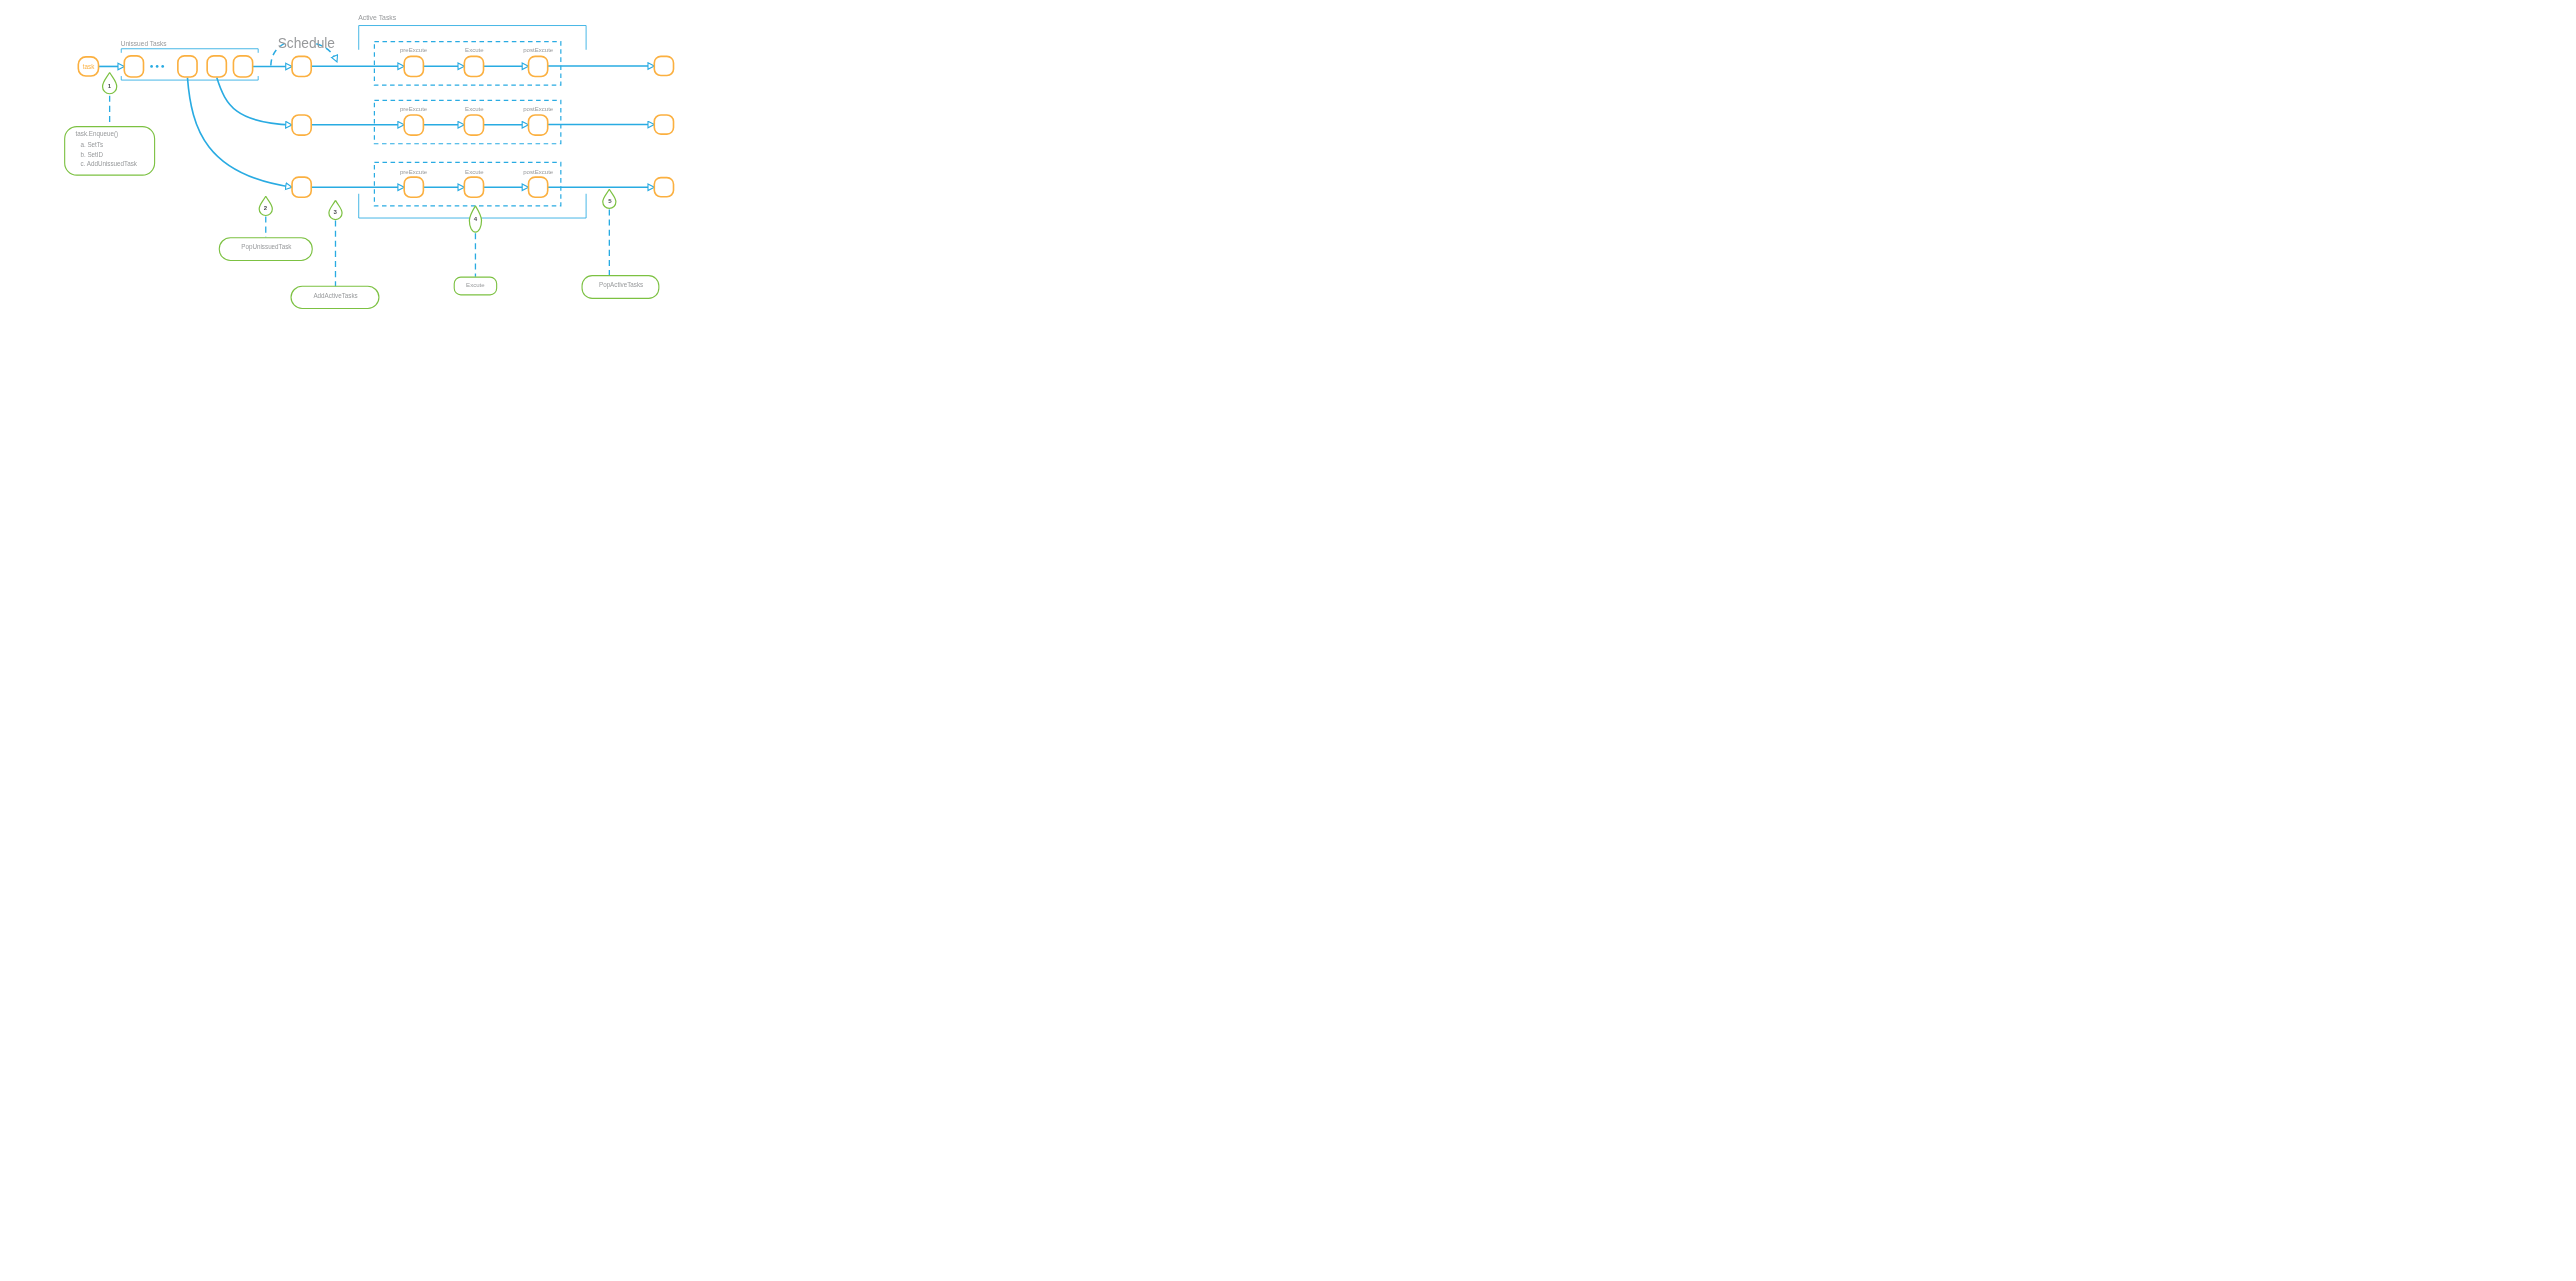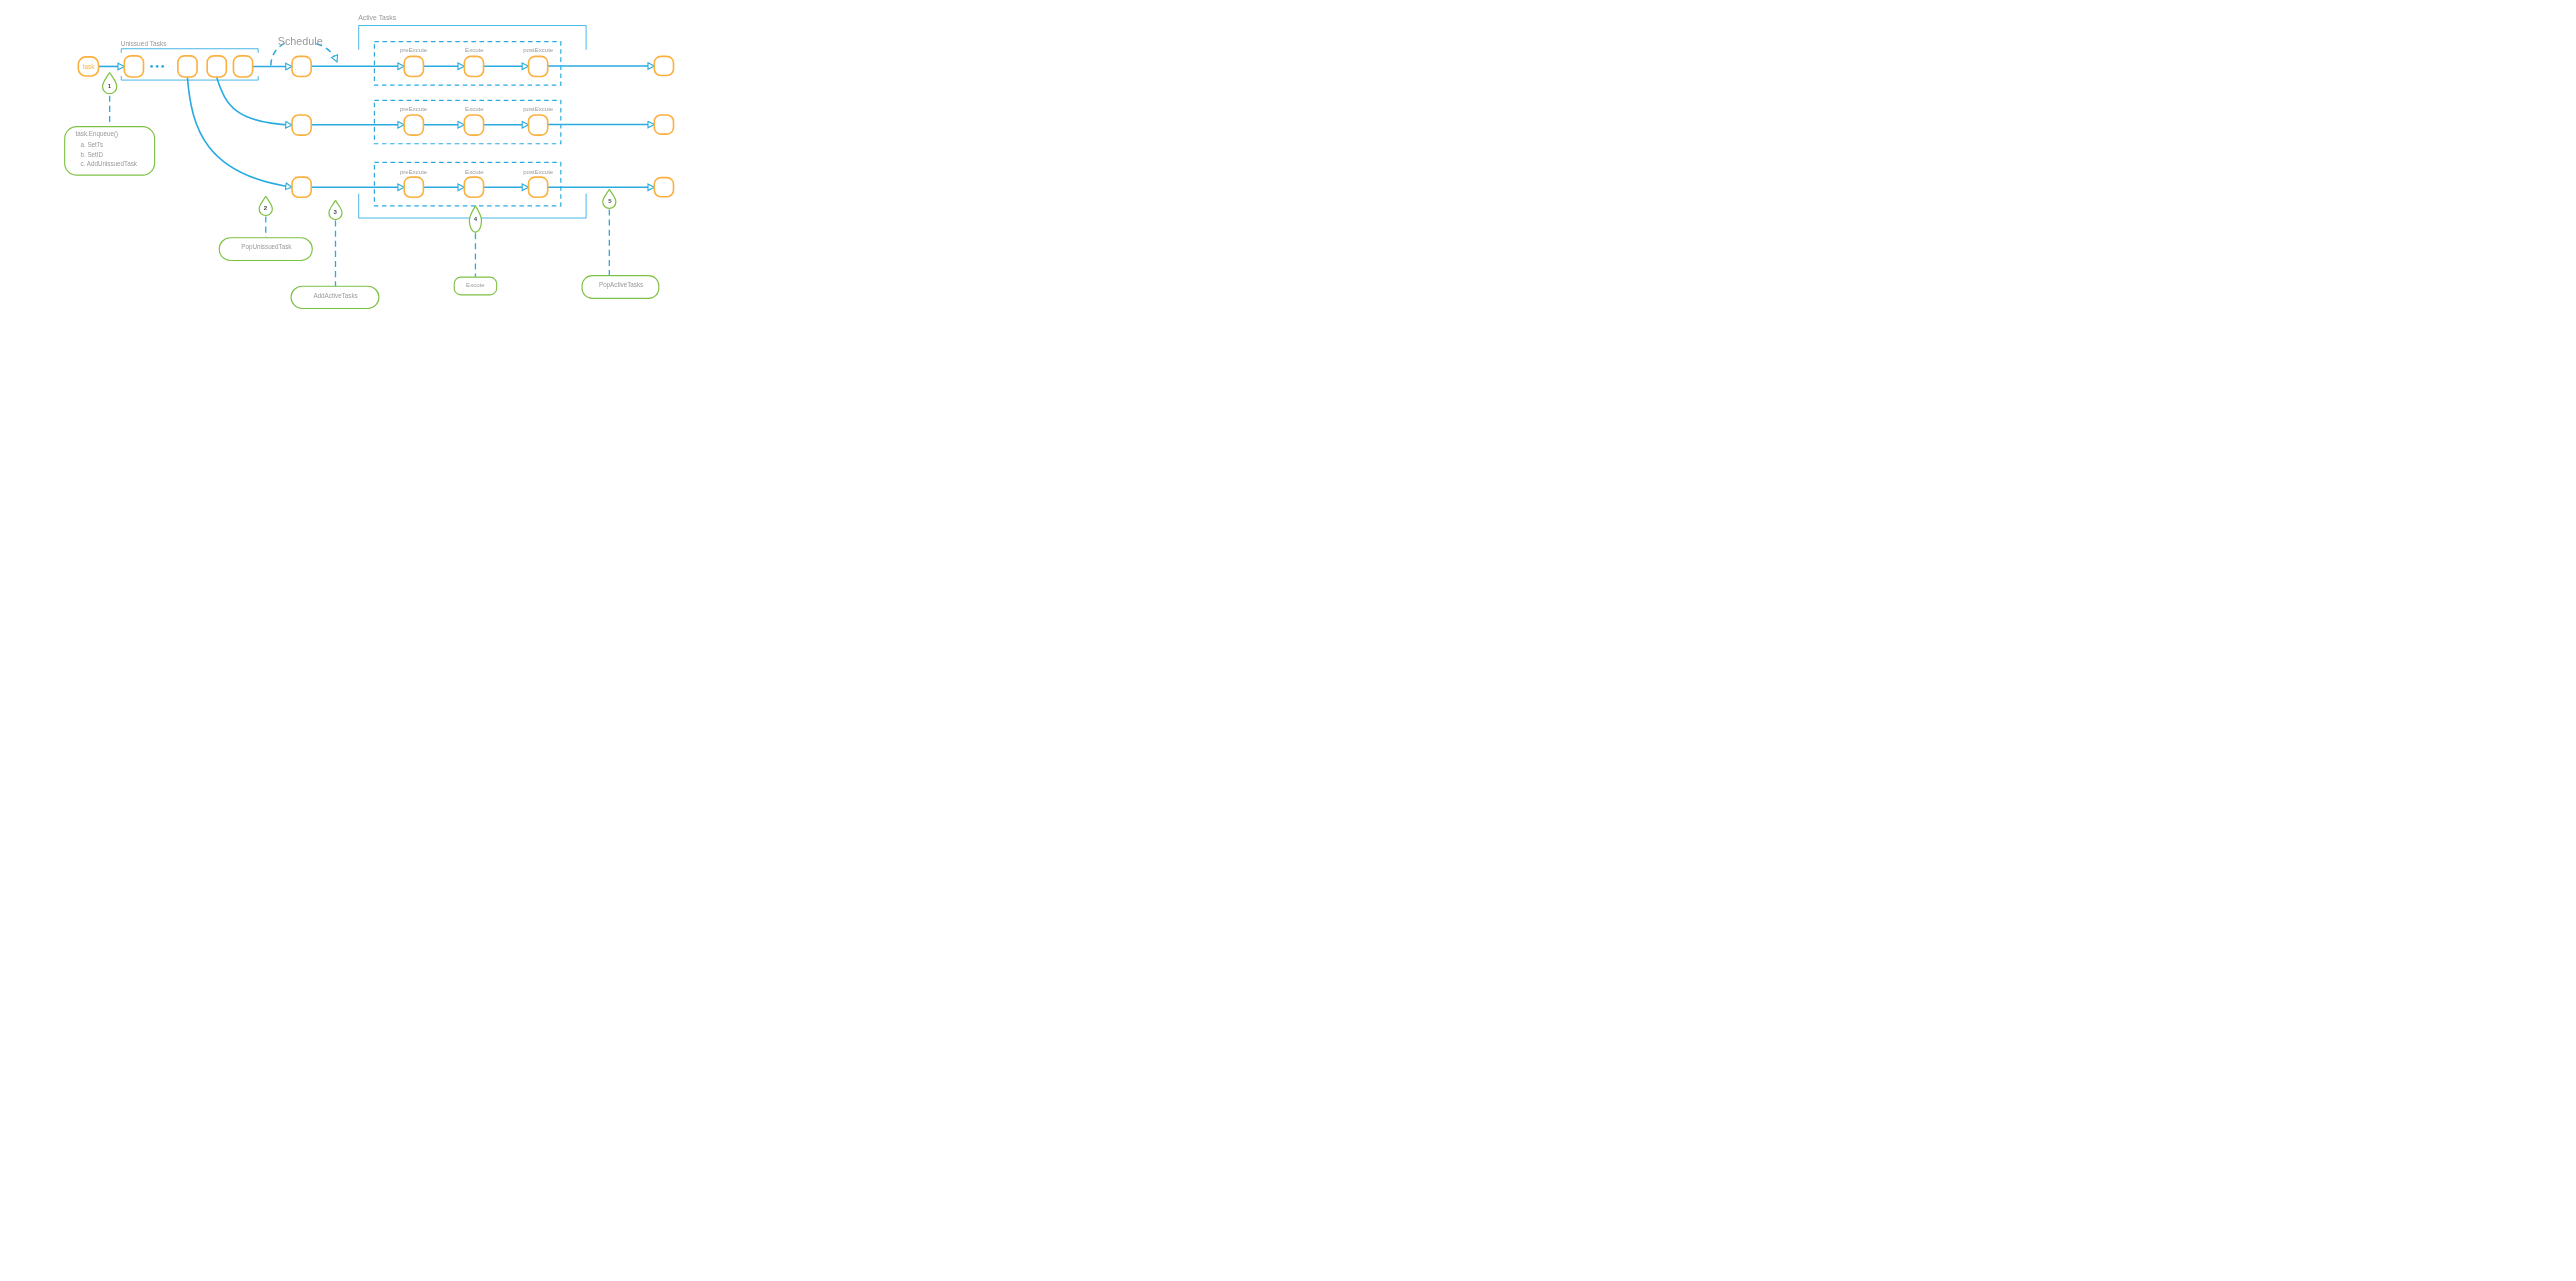--- a/index.html
+++ b/index.html
@@ -103,21 +103,21 @@
   <circle class="dot" cx="322" cy="131" r="2.7"></circle>
 
   <path class="drop" transform="translate(217,169)" d="M0,-26 C8,-13 14,-8 14,2 A14,14 0 1,1 -14,2 C-14,-8 -8,-13 0,-26"></path>
   <path class="drop" transform="translate(526,412)" d="M0,-24 C7,-12 13,-7 13,1 A13,13 0 1,1 -13,1 C-13,-7 -7,-12 0,-24"></path>
   <path class="drop" transform="translate(664,420)" d="M0,-24 C7,-12 13,-7 13,1 A13,13 0 1,1 -13,1 C-13,-7 -7,-12 0,-24"></path>
   <path class="drop" transform="translate(941,433)" d="M0,-26 C8,-13 12,-5 12,3 C12,16 7,26 0,26 C-7,26 -12,16 -12,3 C-12,-5 -8,-13 0,-26"></path>
   <path class="drop" transform="translate(1206,398)" d="M0,-24 C7,-12 13,-7 13,1 A13,13 0 1,1 -13,1 C-13,-7 -7,-12 0,-24"></path>
 </svg>
 
 <div class="lbl" style="left:123px;top:41px;font-size:6.7px;">Unissued Tasks</div>
-<div class="lbl ctr" style="left:283px;top:36px;width:46px;font-size:11px;">Schedule</div>
+<div class="lbl ctr" style="left:283px;top:36px;width:46px;font-size:14px;">Schedule</div>
 <div class="lbl" style="left:365px;top:14px;font-size:7px;">Active Tasks</div>
 
 <div class="lbl ctr" style="left:80px;top:64px;width:20.6px;font-size:6.4px;color:var(--orange);">task</div>
 
 <div class="stage" style="left:400px;top:47px;">preExcute</div>
 <div class="stage" style="left:462px;top:47px;">Excute</div>
 <div class="stage" style="left:527px;top:47px;">postExcute</div>
 
 <div class="stage" style="left:400px;top:107px;">preExcute</div>
 <div class="stage" style="left:462px;top:107px;">Excute</div>

